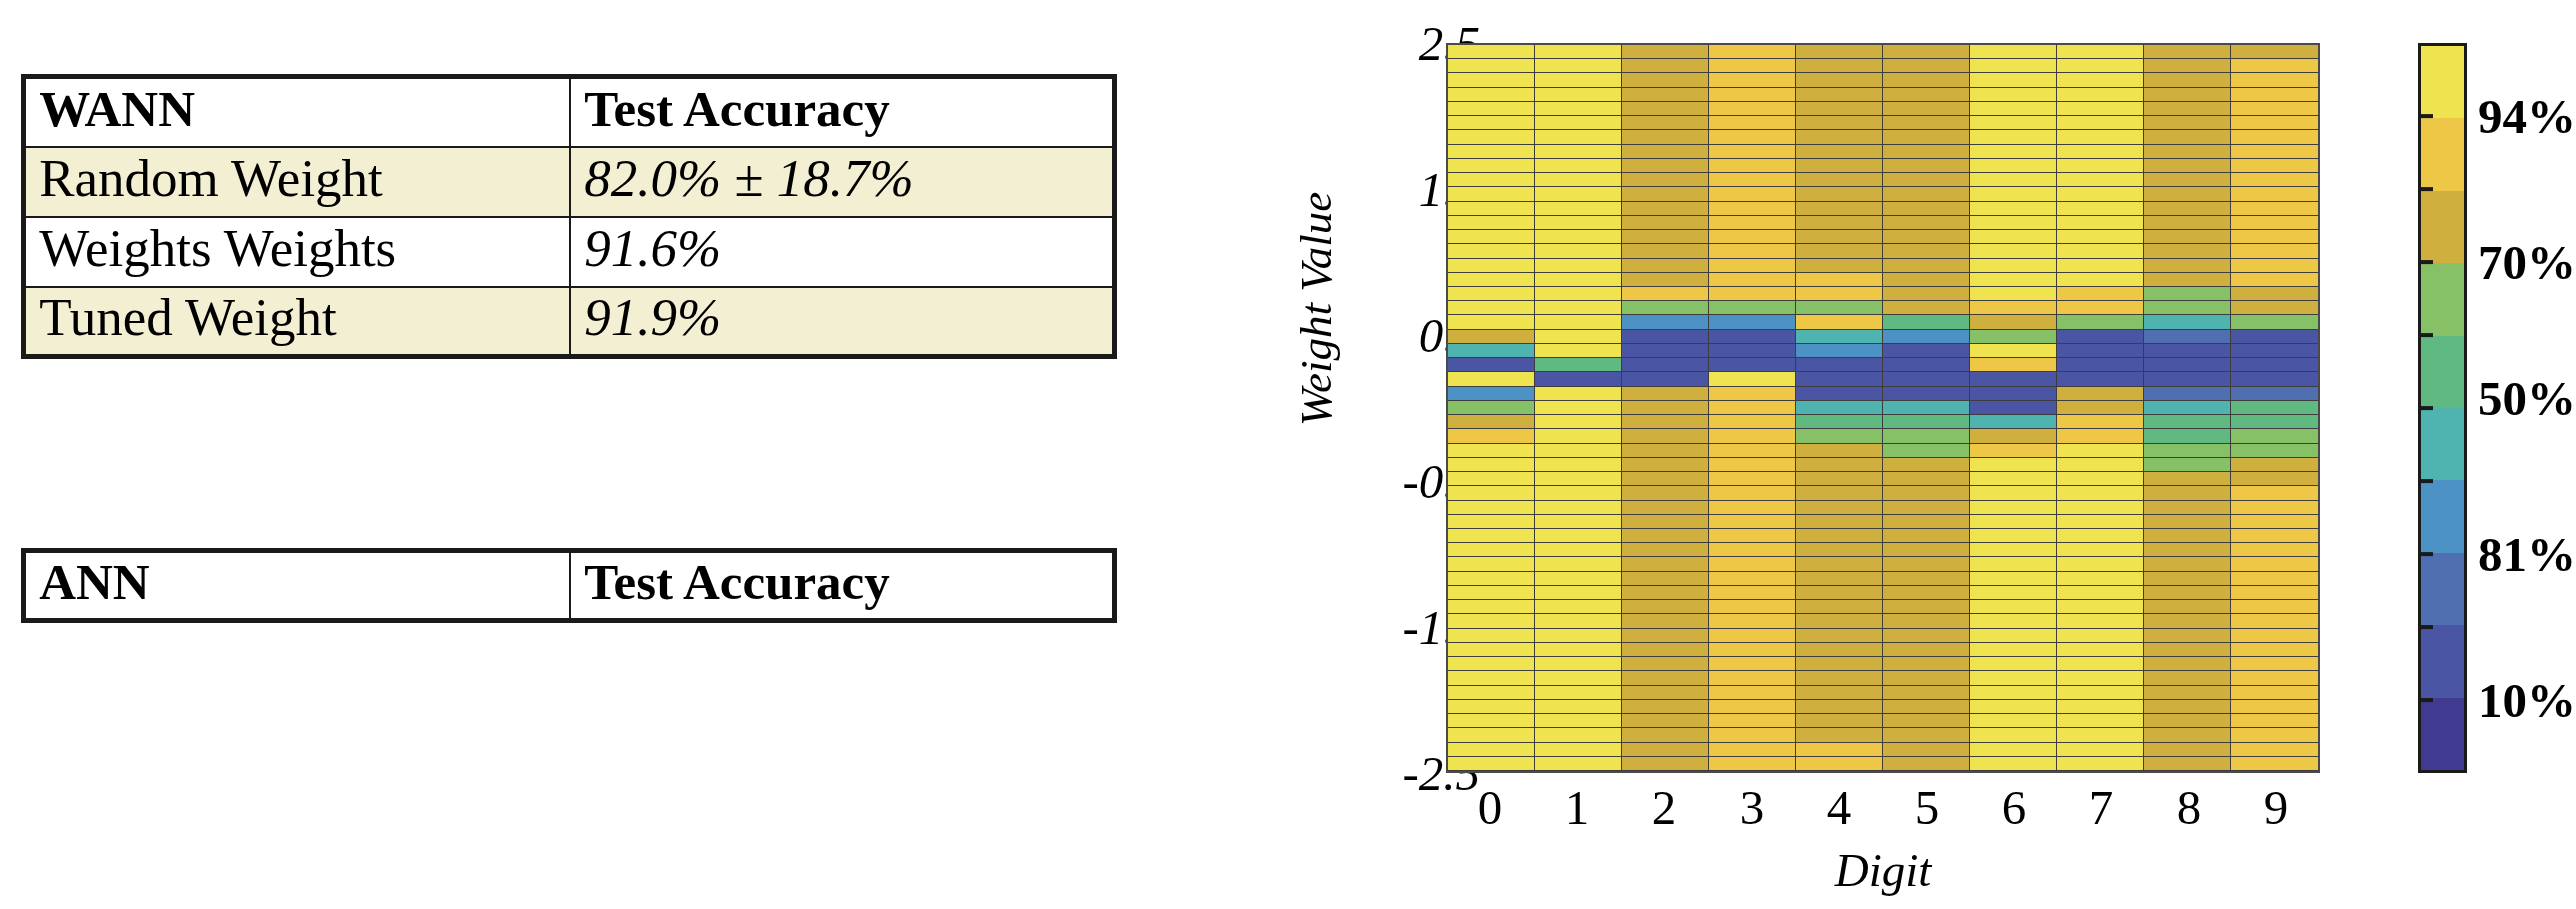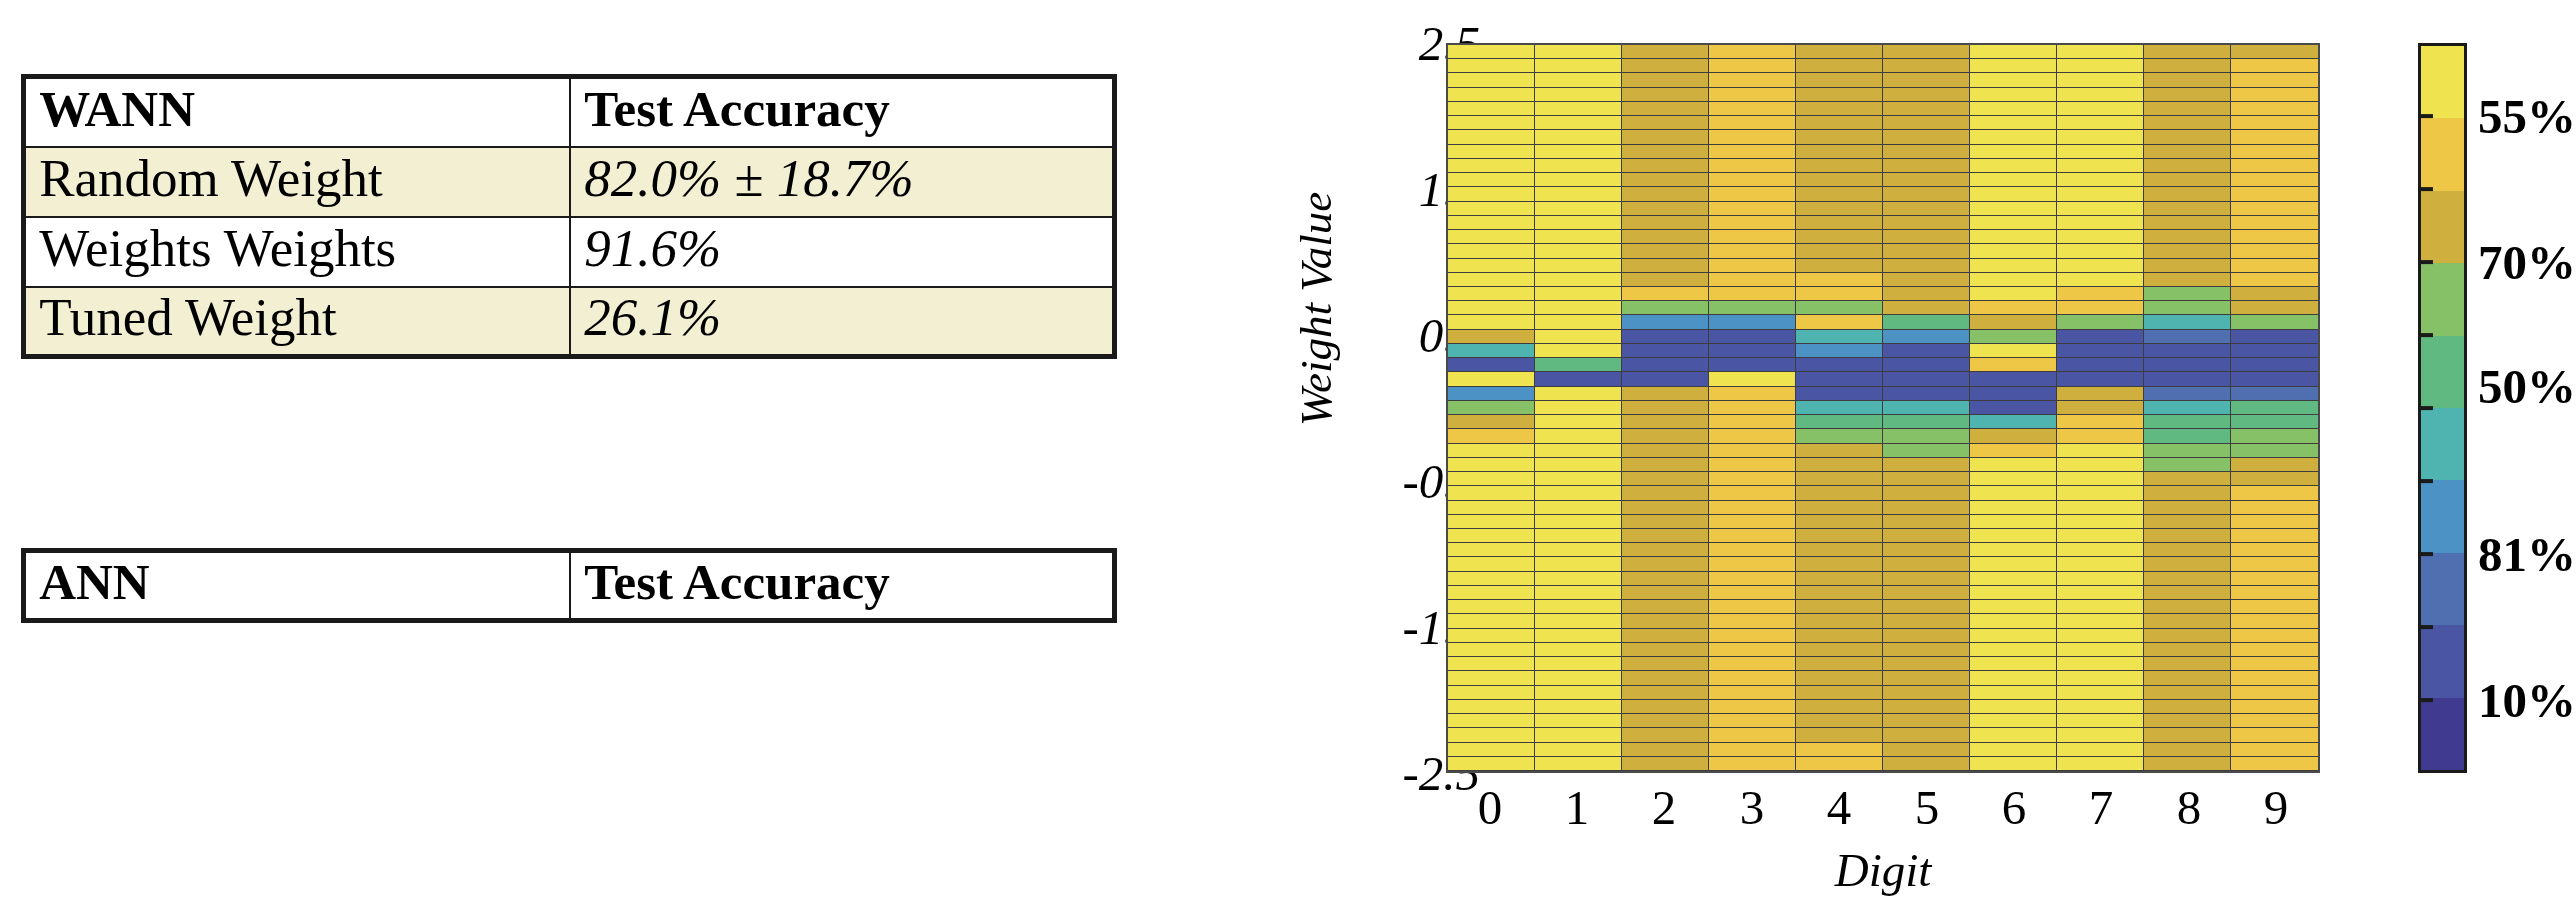--- a/index.html
+++ b/index.html
@@ -223,21 +223,21 @@
         <tr class="shaded">
           <td class="name-cell">Random Weight</td>
           <td class="val-cell"><span>82.0% ± 18.7%</span></td>
         </tr>
         <tr class="plain">
           <td class="name-cell">Weights Weights</td>
           <td class="val-cell"><span>91.6%</span></td>
         </tr>
         <tr class="shaded">
           <td class="name-cell">Tuned Weight</td>
-          <td class="val-cell"><span>26.1%</span></td>
+          <td class="val-cell"><span>91.9%</span></td>
         </tr>
       </tbody>
   </table>
 
   <table class="res-table" id="ann-table">
     <colgroup>
         <col class="c-name">
         <col class="c-val">
       </colgroup>
     <tbody>
@@ -828,21 +828,21 @@
   <div id="cbar-ticks">
       <div class="cbar-tick" style="top: 700px;"></div>
       <div class="cbar-tick" style="top: 627px;"></div>
       <div class="cbar-tick" style="top: 554px;"></div>
       <div class="cbar-tick" style="top: 481px;"></div>
       <div class="cbar-tick" style="top: 408px;"></div>
       <div class="cbar-tick" style="top: 335px;"></div>
       <div class="cbar-tick" style="top: 262px;"></div>
       <div class="cbar-tick" style="top: 189px;"></div>
       <div class="cbar-tick" style="top: 116px;"></div>
-      <div class="cbar-label" style="top: 116px;">55%</div>
+      <div class="cbar-label" style="top: 116px;">94%</div>
       <div class="cbar-label" style="top: 262px;">70%</div>
-      <div class="cbar-label" style="top: 386px;">50%</div>
+      <div class="cbar-label" style="top: 398px;">50%</div>
       <div class="cbar-label" style="top: 554px;">81%</div>
       <div class="cbar-label" style="top: 700px;">10%</div>
     </div>
 
 </div>
 
 
 </body></html>

